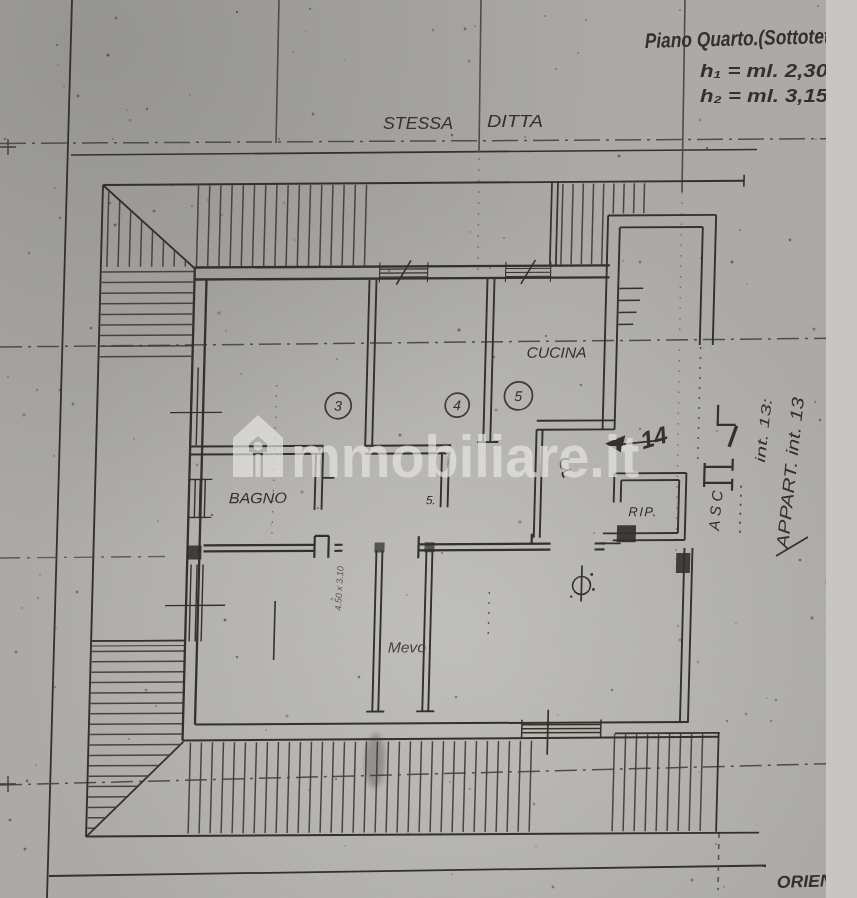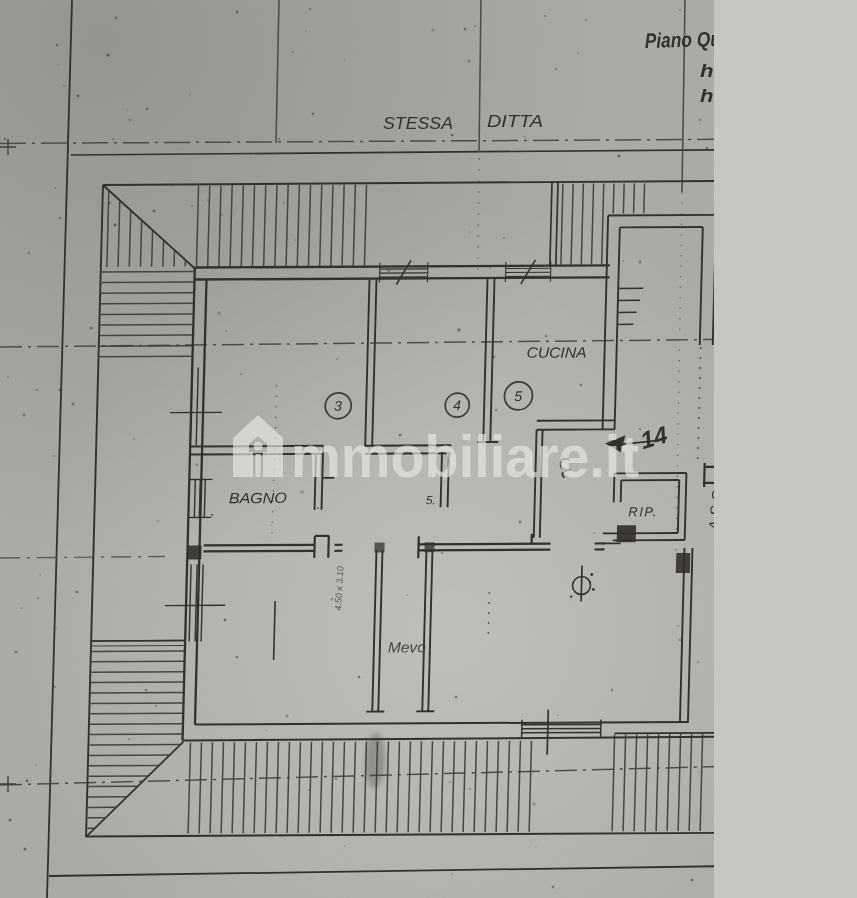--- a/index.html
+++ b/index.html
@@ -1,15 +1,15 @@
 <!DOCTYPE html>
 <html><head><meta charset="utf-8"><title>Planimetria</title>
 <style>
 html,body{margin:0;padding:0;background:#c8c6c2}
-#page{position:relative;width:714px;height:898px;overflow:hidden}
+#page{position:relative;width:826px;height:898px;overflow:hidden}
 </style></head>
 <body>
 <div id="page">
 <svg width="857" height="898" viewBox="0 0 857 898">
 <defs>
 <radialGradient id="blob" gradientUnits="userSpaceOnUse" cx="450" cy="630" r="430">
  <stop offset="0%" stop-color="#ffffff" stop-opacity="0.26"></stop>
  <stop offset="55%" stop-color="#ffffff" stop-opacity="0.12"></stop>
  <stop offset="100%" stop-color="#ffffff" stop-opacity="0"></stop>
 </radialGradient>

